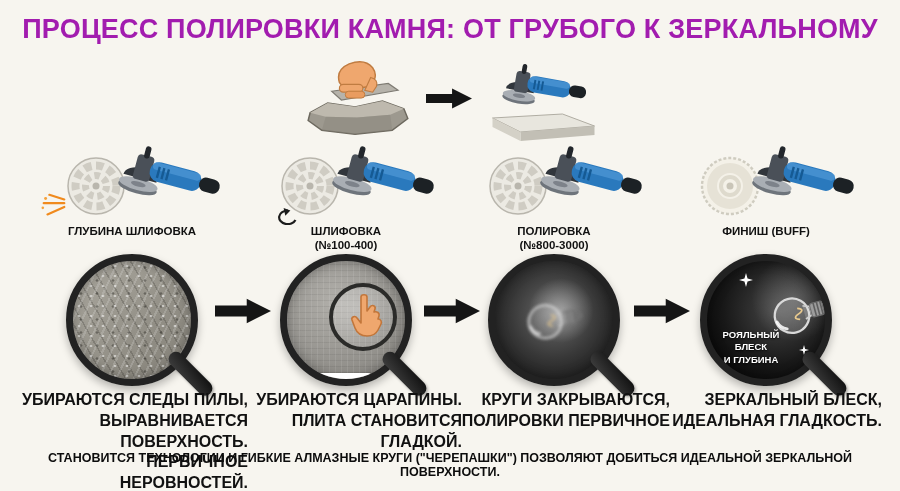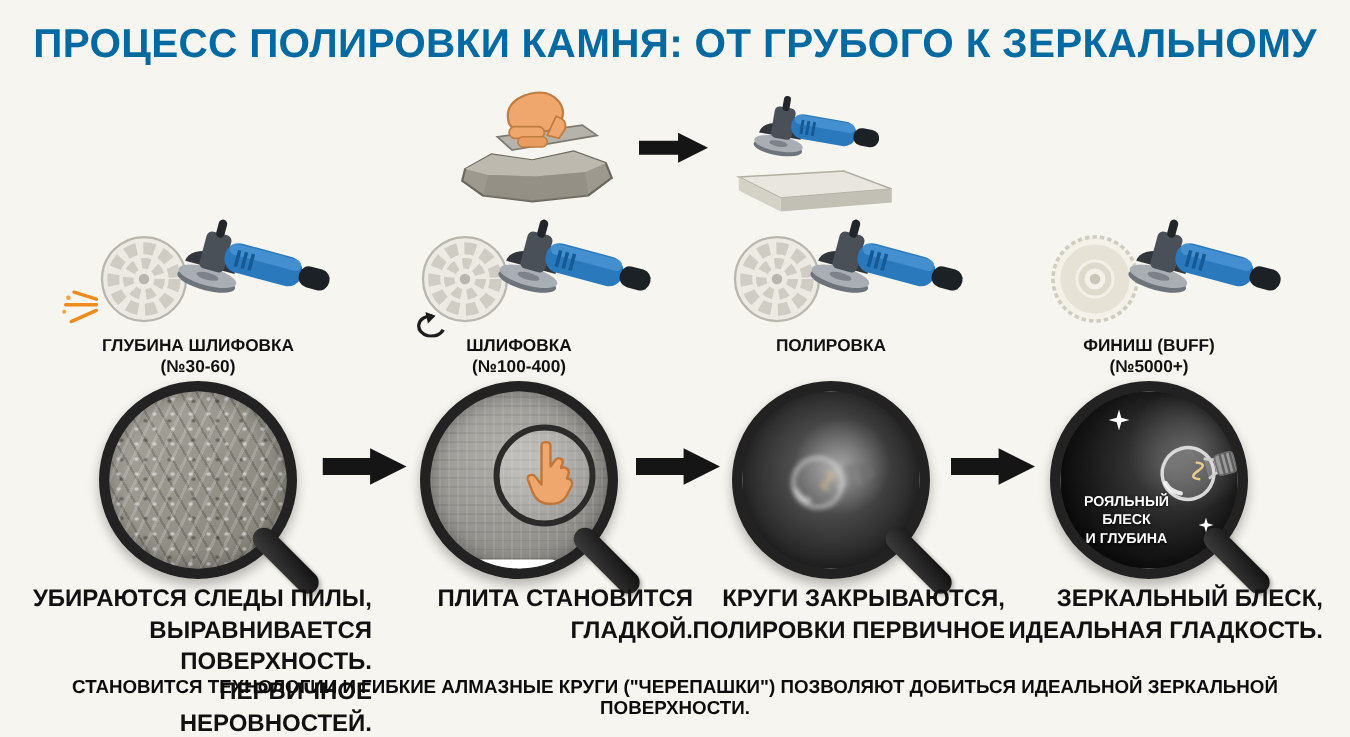--- a/index.html
+++ b/index.html
@@ -6,21 +6,21 @@
   html,body { width:900px; height:491px; }
   body {
     font-family:"Liberation Sans","DejaVu Sans",sans-serif;
     background:var(--color-background,#f7f5ef);
     color:var(--color-text,#111);
     position:relative; overflow:hidden;
   }
   #canvas { position:absolute; left:0; top:0; width:900px; height:491px; }
 
   .title { position:absolute; top:14px; left:0; right:0; text-align:center;
-           font-size:27px; font-weight:700; letter-spacing:.2px; color:#0369a1; }
+           font-size:27px; font-weight:700; letter-spacing:.2px; color:#a21caf; }
 
   
   .intro { position:absolute; left:298px; top:56px; width:312px; height:90px; }
   .hand-stone { position:absolute; left:0; top:2px; width:118px; height:86px; }
   .intro-arrow { position:absolute; left:128px; top:32px; width:46px; height:21px; }
   .slab-grinder { position:absolute; left:186px; top:0; width:120px; height:88px; }
 
   
   .stage { position:absolute; top:148px; width:212px; height:300px; }
   #stage1{left:26px} #stage2{left:240px} #stage3{left:448px} #stage4{left:660px}
@@ -180,21 +180,20 @@
       </svg>
       <svg class="disc" viewBox="0 0 60 60">
           <use href="#g-disc-seg"></use>
         </svg>
       <svg class="grinder" viewBox="0 0 110 64">
           <use href="#g-grinder"></use>
         </svg>
     </div>
     <div class="stage-label">
       <div>ГЛУБИНА ШЛИФОВКА</div>
-      <div>(№30-60)</div>
     </div>
     <div class="mag">
       <div class="mag-circle tex1"></div>
       <div class="mag-handle"></div>
     </div>
     <div class="desc">
       <div>УБИРАЮТСЯ СЛЕДЫ ПИЛЫ,</div>
       <div>ВЫРАВНИВАЕТСЯ ПОВЕРХНОСТЬ.</div>
       <div>ПЕРВИЧНОЕ НЕРОВНОСТЕЙ.</div>
     </div>
@@ -224,36 +223,38 @@
           <path d="M18 4 c0-3 6-3 6 0 v14 l3-4 c2-3 6-1 5 2 l-1 3 c3-1 6 1 5 4 l-1 3 c3 0 4 3 3 5 l-3 6 c-2 4-6 6-11 6 -6 0-10-3-12-8 l-3-8 c-1-3 3-5 5-2 l4 5 z" style="fill:var(--color-hand-tan,#f2a368)" stroke="#c2763a" stroke-width="1.6" stroke-linejoin="round"></path>
         </svg>
         <div class="smooth-label">
           <div>ГЛАДКАЯ</div>
           <div>НА ОЩУПЬ</div>
         </div>
       </div>
       <div class="mag-handle"></div>
     </div>
     <div class="desc">
+      <div>УБИРАЮТСЯ ЦАРАПИНЫ.</div>
       <div>ПЛИТА СТАНОВИТСЯ</div>
       <div>ГЛАДКОЙ.</div>
     </div>
   </section>
 
   <section class="stage" id="stage3">
     <div class="toolrow">
       <svg class="disc" viewBox="0 0 60 60">
           <use href="#g-disc-seg"></use>
         </svg>
       <svg class="grinder" viewBox="0 0 110 64">
           <use href="#g-grinder"></use>
         </svg>
     </div>
     <div class="stage-label">
       <div>ПОЛИРОВКА</div>
+      <div>(№800-3000)</div>
     </div>
     <div class="mag">
       <div class="mag-circle tex3">
         <svg class="bulb3" viewBox="0 0 40 56">
             <use href="#g-bulb"></use>
           </svg>
       </div>
       <div class="mag-handle"></div>
     </div>
     <div class="desc">
@@ -266,21 +267,20 @@
     <div class="toolrow">
       <svg class="disc" viewBox="0 0 60 60">
           <use href="#g-disc-felt"></use>
         </svg>
       <svg class="grinder" viewBox="0 0 110 64">
           <use href="#g-grinder"></use>
         </svg>
     </div>
     <div class="stage-label">
       <div>ФИНИШ (BUFF)</div>
-      <div>(№5000+)</div>
     </div>
     <div class="mag">
       <div class="mag-circle tex4">
         <svg class="star-a" viewBox="0 0 20 20">
             <use href="#g-star"></use>
           </svg>
         <svg class="star-b" viewBox="0 0 20 20">
             <use href="#g-star"></use>
           </svg>
         <svg class="bulb4" viewBox="0 0 40 56">

